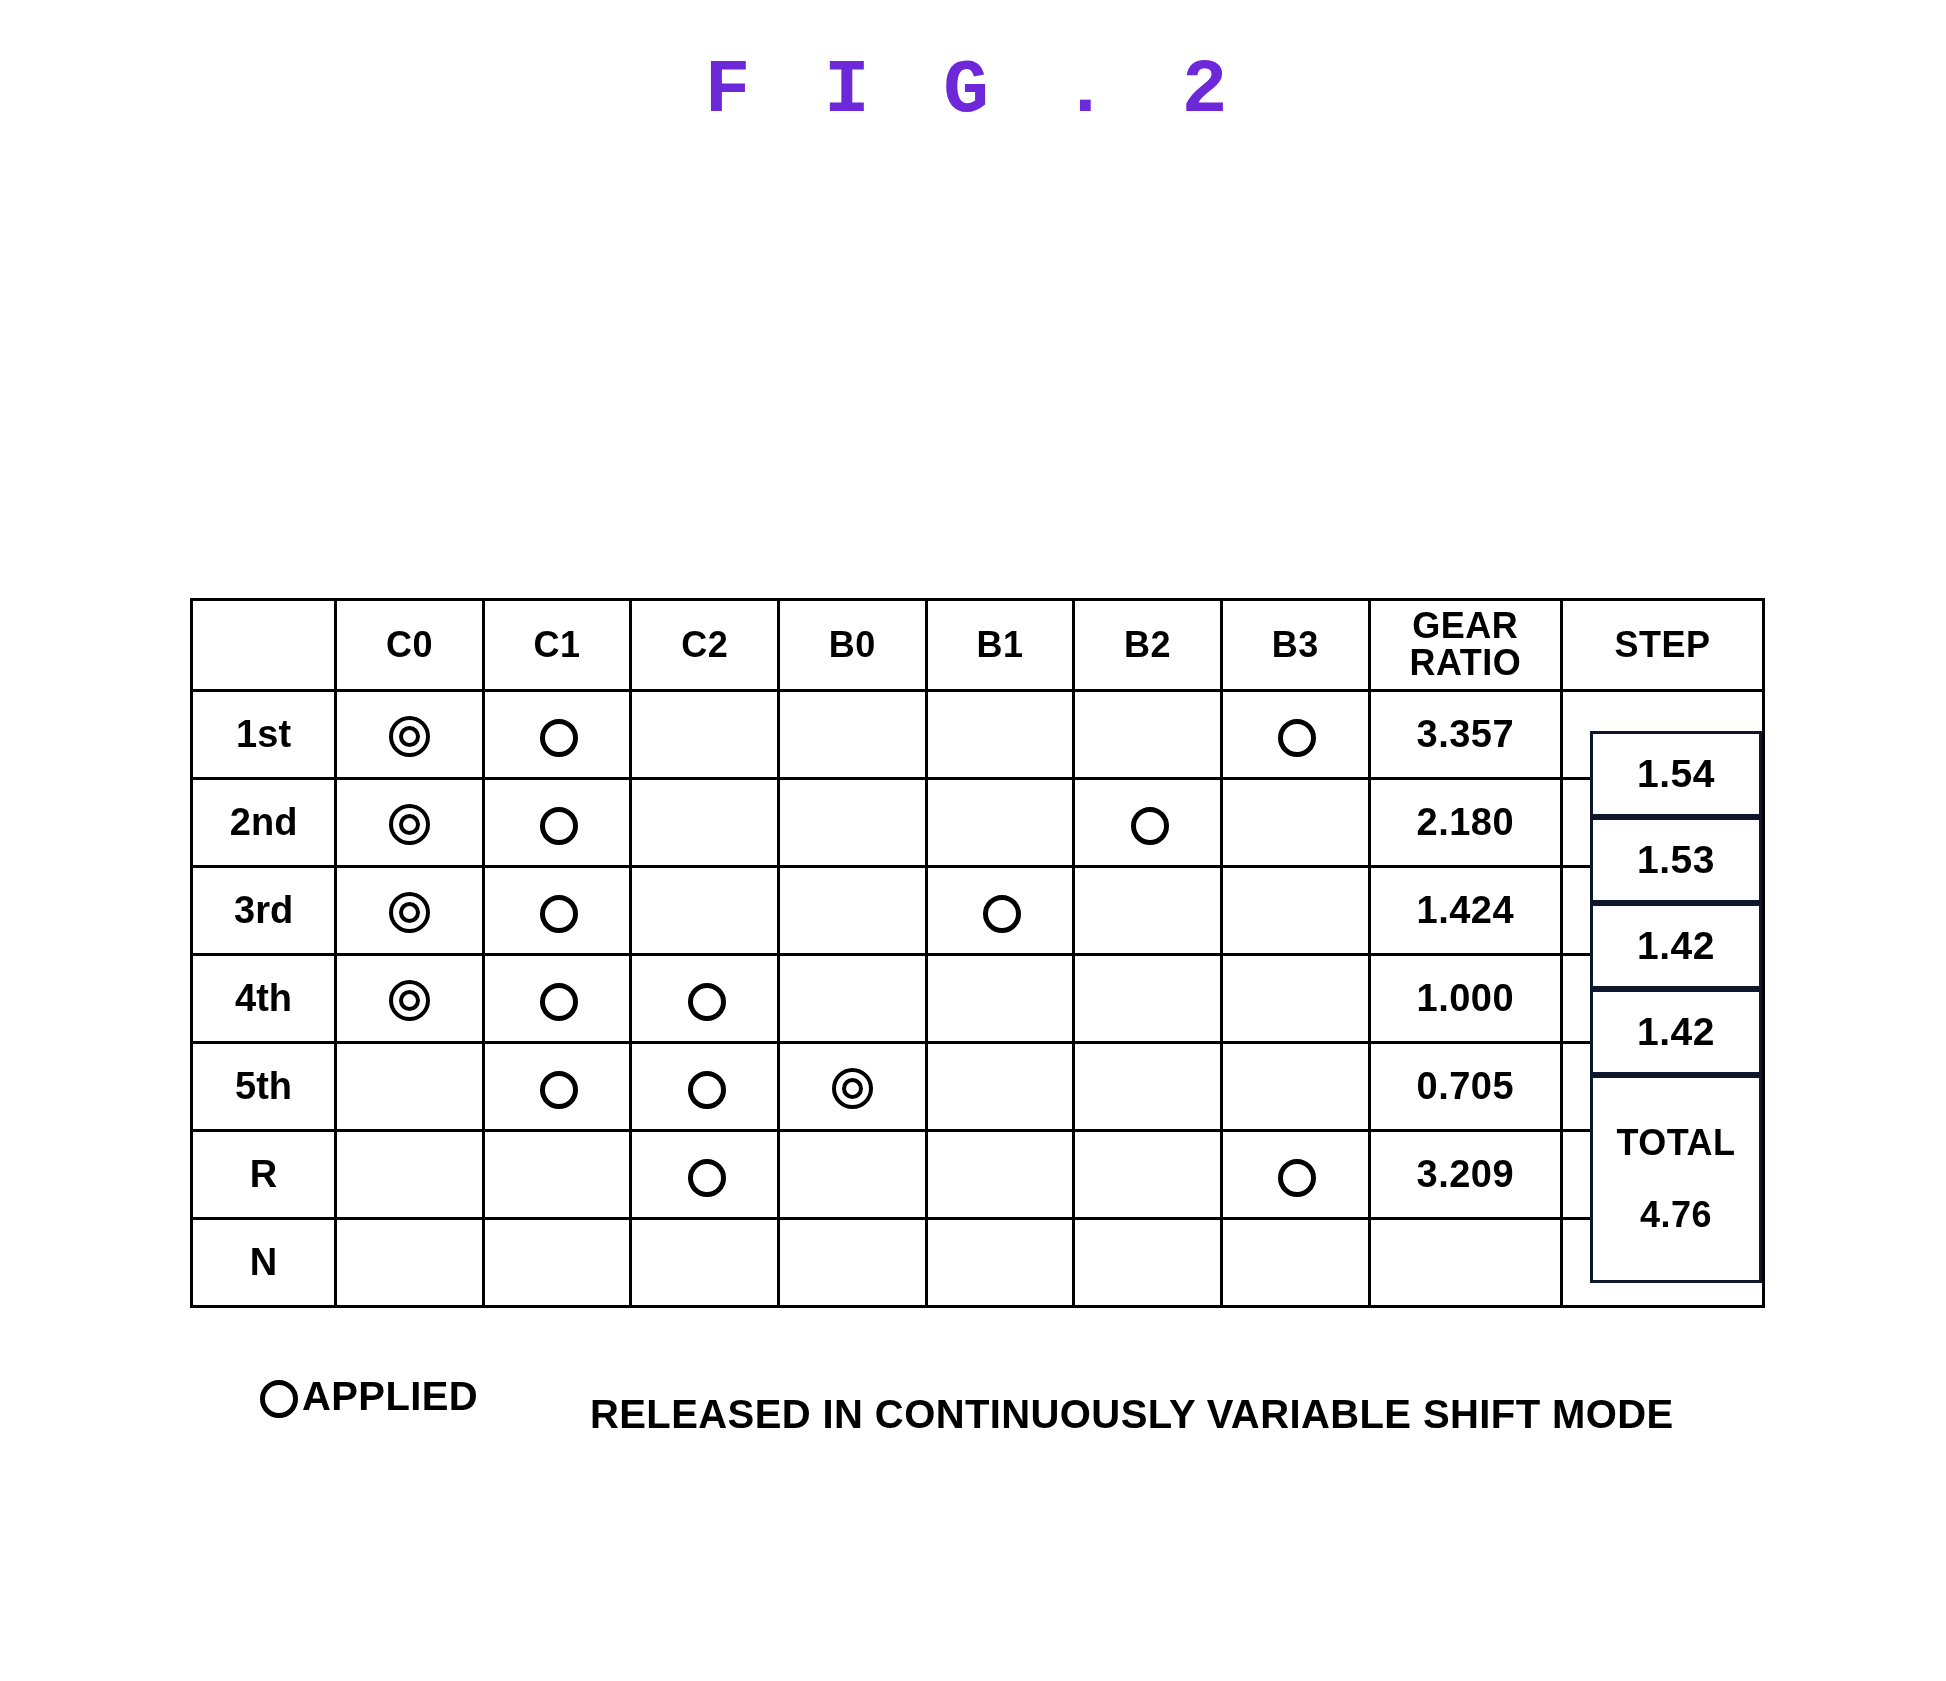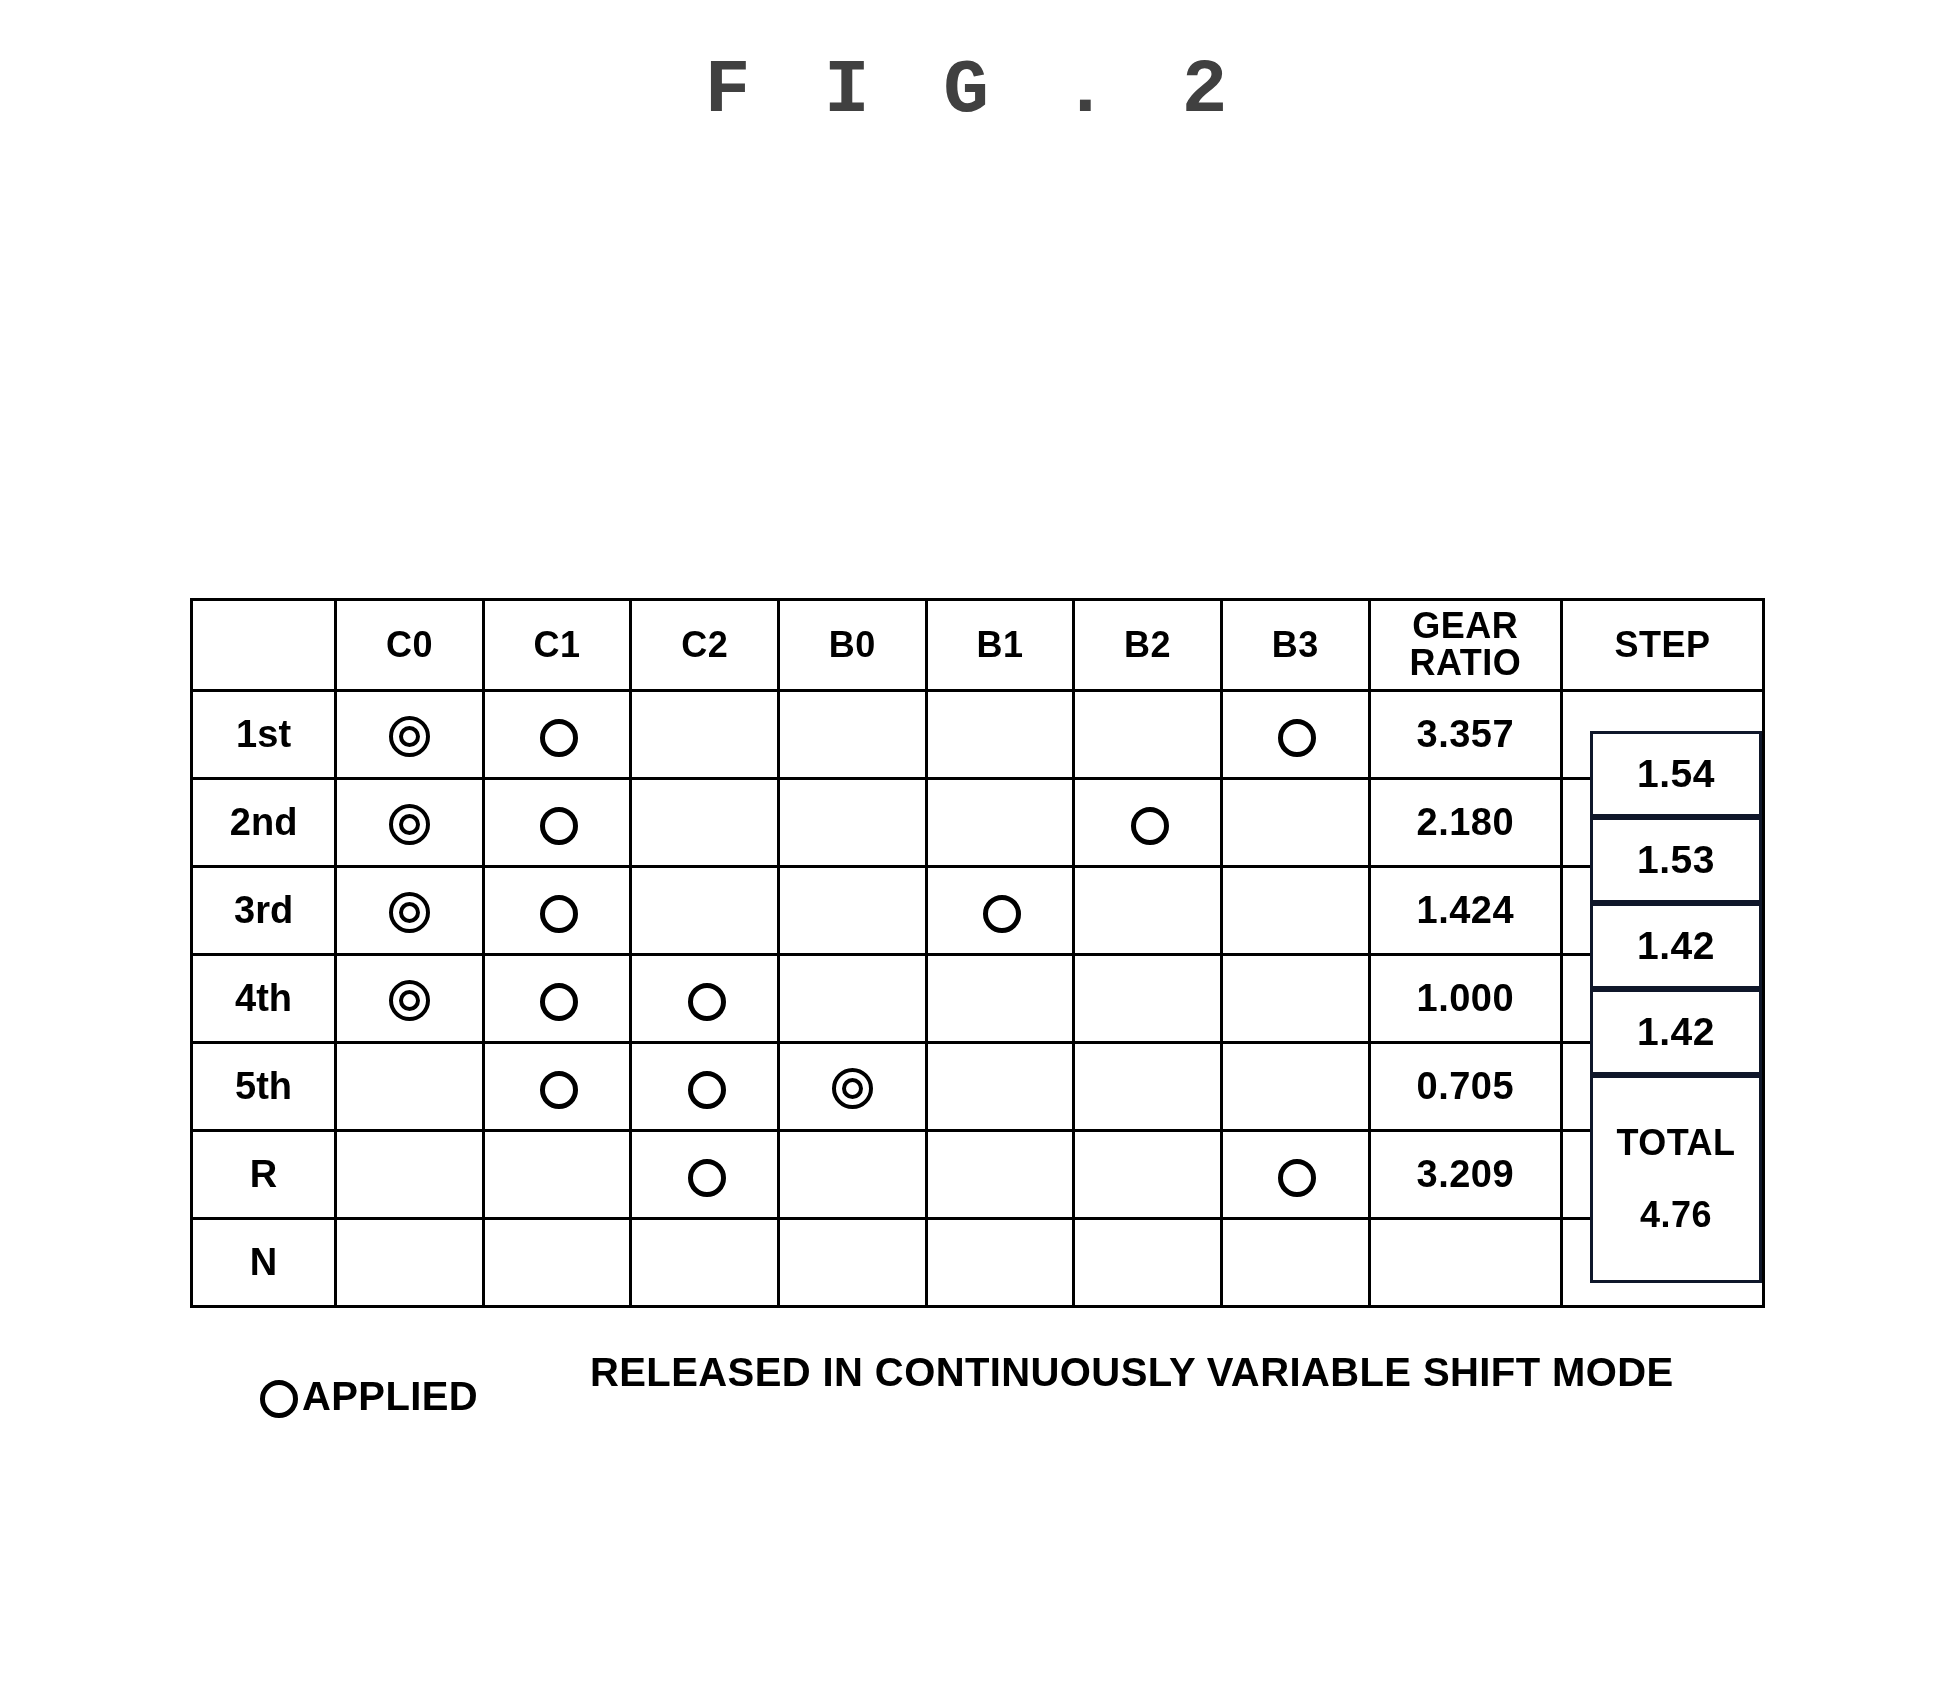--- a/index.html
+++ b/index.html
@@ -20,21 +20,21 @@
   #figure-title {
     position: absolute;
     top: 48px;
     left: 0;
     width: 1946px;
     text-align: center;
     font-family: "Liberation Mono", "DejaVu Sans Mono", monospace;
     font-size: 76px;
     font-weight: 700;
     letter-spacing: 14px;
-    color: #404040;
+    color: #6d28d9;
   }
 
   
   #table-area {
     position: absolute;
     left: 190px;
     top: 598px;
     width: 1575px;
     height: 513px;
   }
@@ -176,20 +176,21 @@
     letter-spacing: 0.4px;
     white-space: nowrap;
     line-height: 1.22;
   }
   #legend-stepped .line1 {
     display: flex;
     align-items: center;
   }
   #legend-stepped .line2 {
     padding-left: 22px;
+    margin-top: 42px;
   }
   .legend-mark {
     margin-right: 4px;
     flex: 0 0 auto;
   }
 </style>
 </head>
 <body>
 
 <div id="figure-title">F I G . 2</div>

